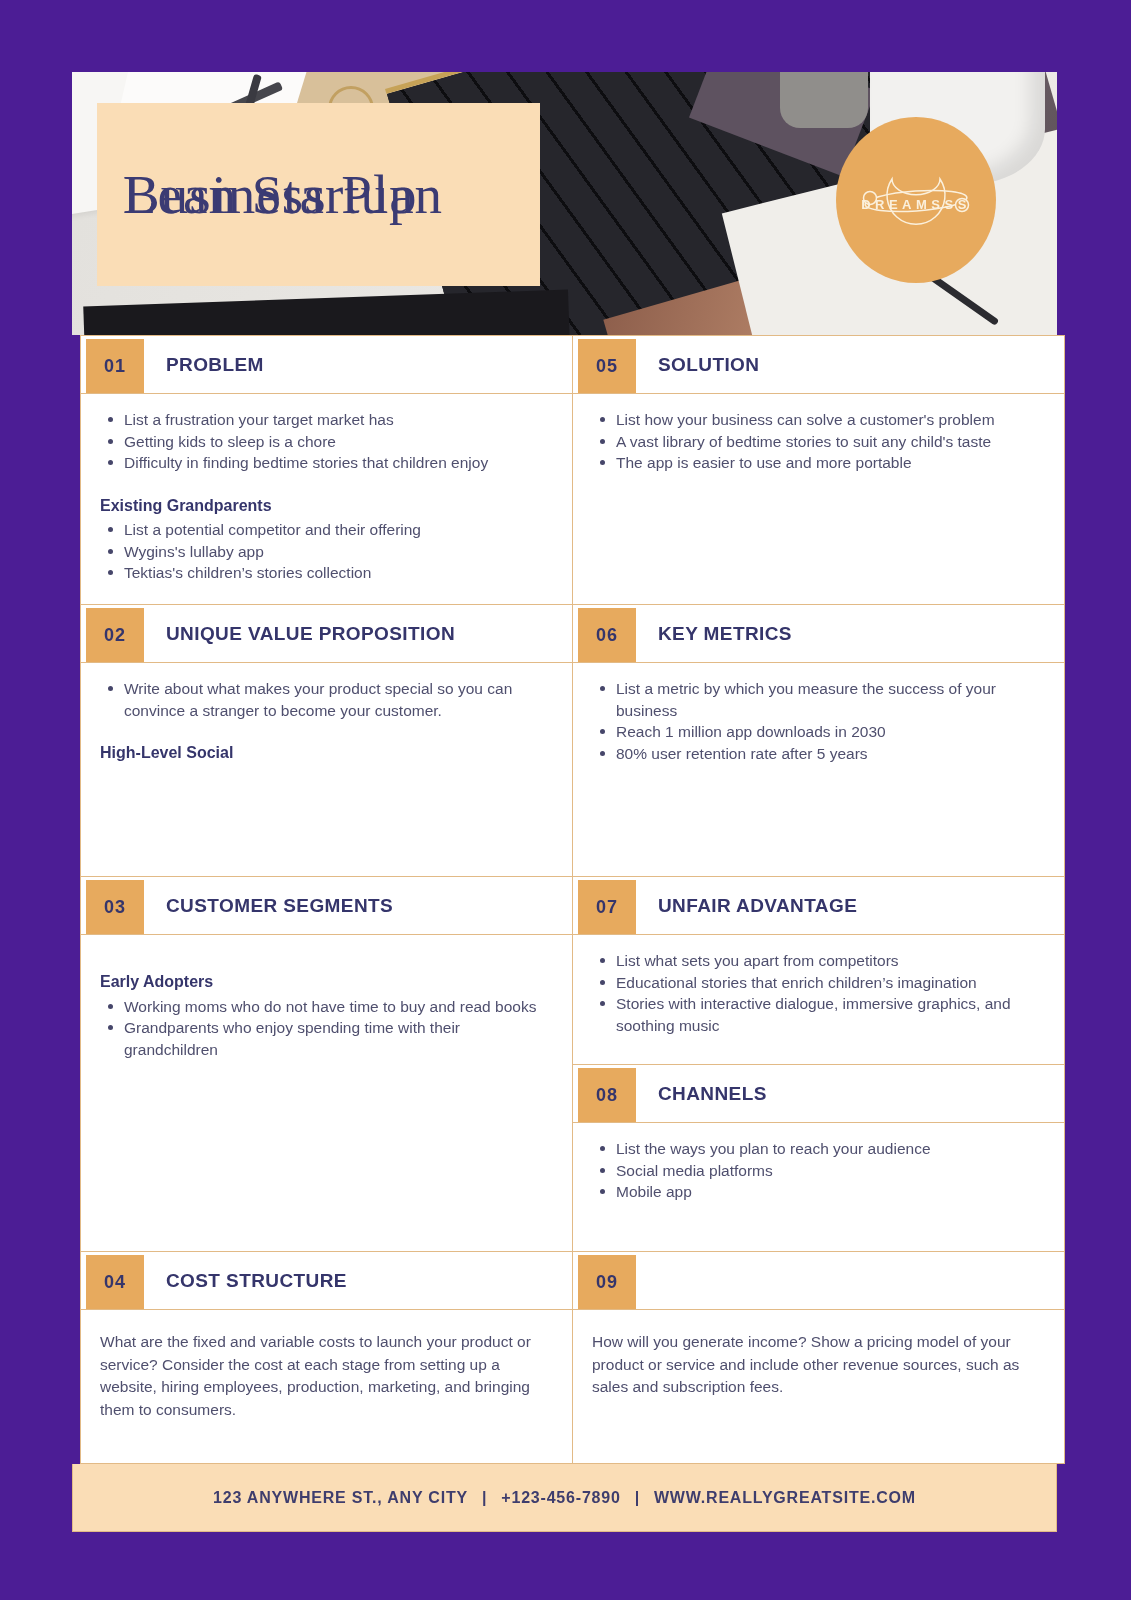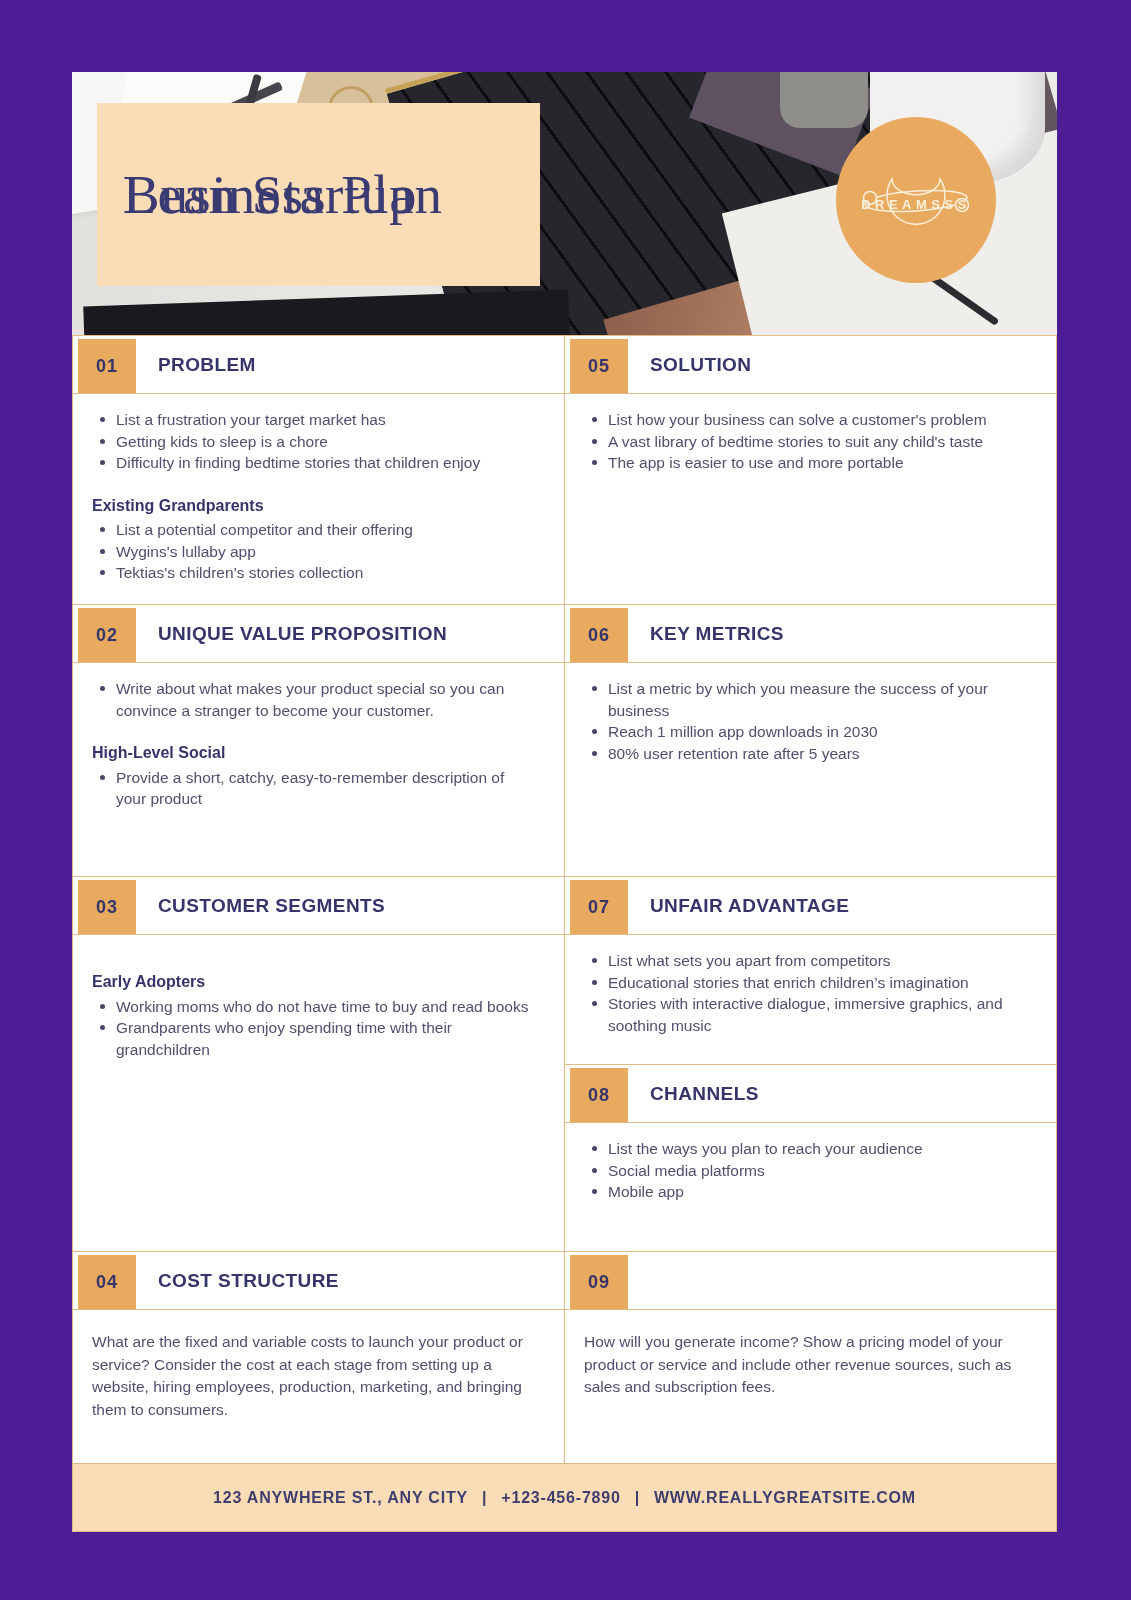--- a/index.html
+++ b/index.html
@@ -39,21 +39,21 @@
   .title-block{position:absolute; left:25px; top:31px; width:443px; height:183px; background:var(--peach); z-index:5;
                display:flex; flex-direction:column; justify-content:center; padding-left:26px;}
   .title-line{font-family:"Liberation Serif","DejaVu Serif",serif; font-size:55px; line-height:74px; color:var(--title-navy); letter-spacing:1px;}
 
   .logo{position:absolute; left:764px; top:45px; width:160px; height:166px; border-radius:50%;
         background:var(--accent); z-index:6; display:flex; flex-direction:column; align-items:center; justify-content:center;}
   .logo svg{display:block; margin-top:4px;}
   .logo-text{margin-top:8px; font-size:13px; font-weight:bold; letter-spacing:4.5px; color:var(--logo-line);}
 
   
-  .grid{position:relative; width:882px; height:1129px;}
+  .grid{position:relative; width:882px; height:1129px;margin-left:8px;}
   .box{position:absolute; background:#fff; border:1px solid var(--border);}
   .box-header{position:relative; height:58px; border-bottom:1px solid var(--border); background:#fff;}
   .badge{position:absolute; left:5px; top:3px; width:58px; height:54px; background:var(--accent);
          display:flex; align-items:center; justify-content:center;
          font-weight:bold; font-size:18px; letter-spacing:1px; color:var(--navy);}
   .box-title{position:absolute; left:85px; top:0; line-height:58px; font-weight:bold; font-size:19px; letter-spacing:.4px; color:var(--navy); white-space:nowrap;}
   .box-content{padding:15px 26px 0 19px; font-size:15.5px; line-height:21.5px; color:var(--body);}
   .box-content ul{list-style:none; padding-left:24px;}
   .box-content li{position:relative;}
   .box-content li::before{content:""; position:absolute; left:-16px; top:8px; width:5px; height:5px; border-radius:50%; background:#46466A;}
@@ -144,23 +144,20 @@
       <div class="box b-l2">
         <div class="box-header">
           <div class="badge">02</div>
           <div class="box-title">UNIQUE VALUE PROPOSITION</div>
         </div>
         <div class="box-content">
           <ul>
             <li>Write about what makes your product special so you can convince a stranger to become your customer.</li>
           </ul>
           <div class="subhead">High-Level Social</div>
-          <ul>
-            <li>Provide a short, catchy, easy-to-remember description of your product</li>
-          </ul>
         </div>
       </div>
 
       <div class="box b-l3">
         <div class="box-header">
           <div class="badge">03</div>
           <div class="box-title">CUSTOMER SEGMENTS</div>
         </div>
         <div class="box-content">
           <div class="subhead">Early Adopters</div>

